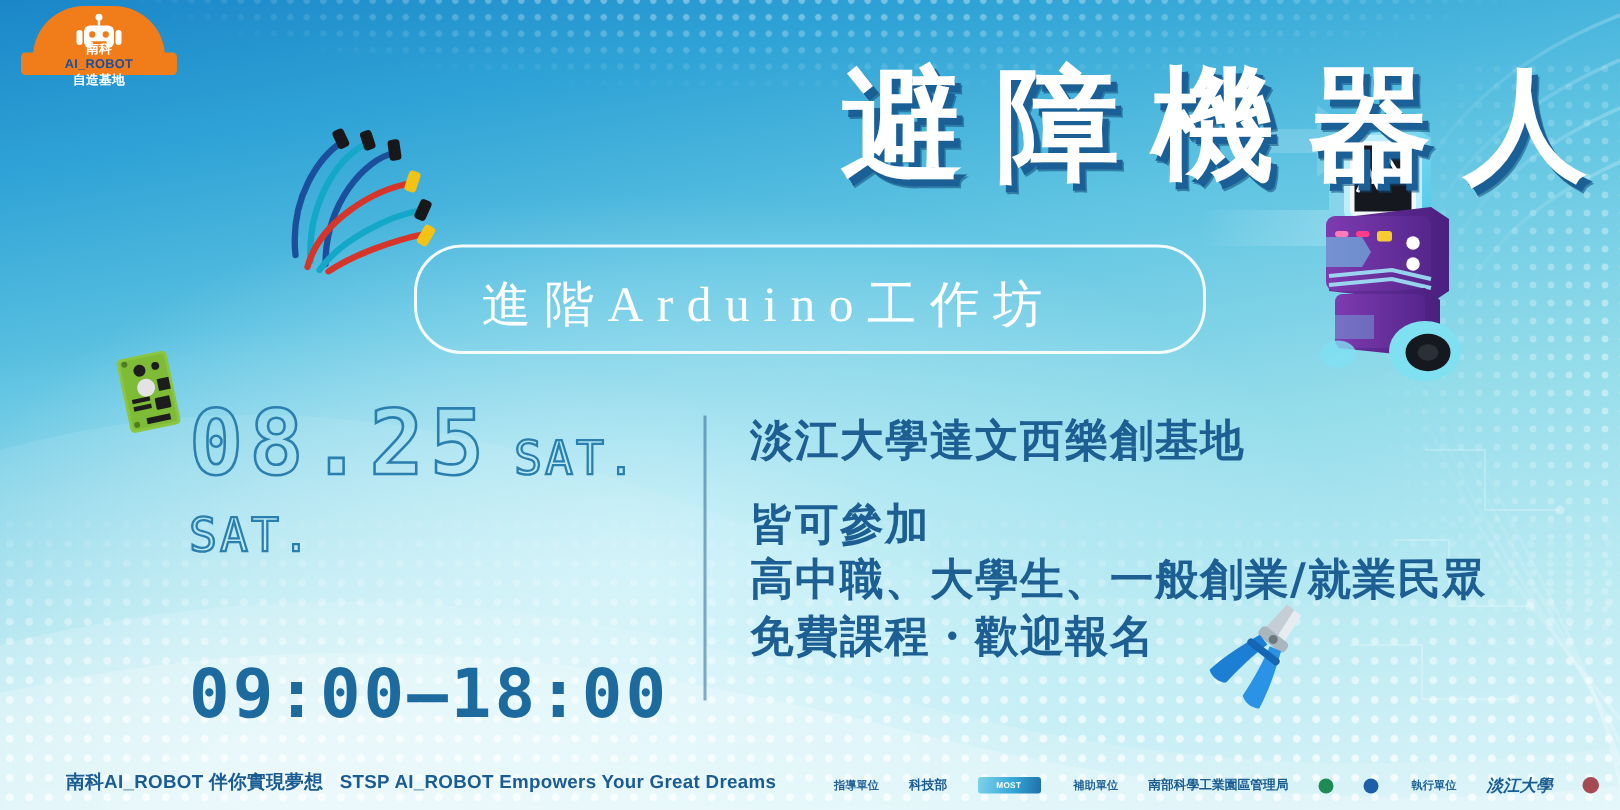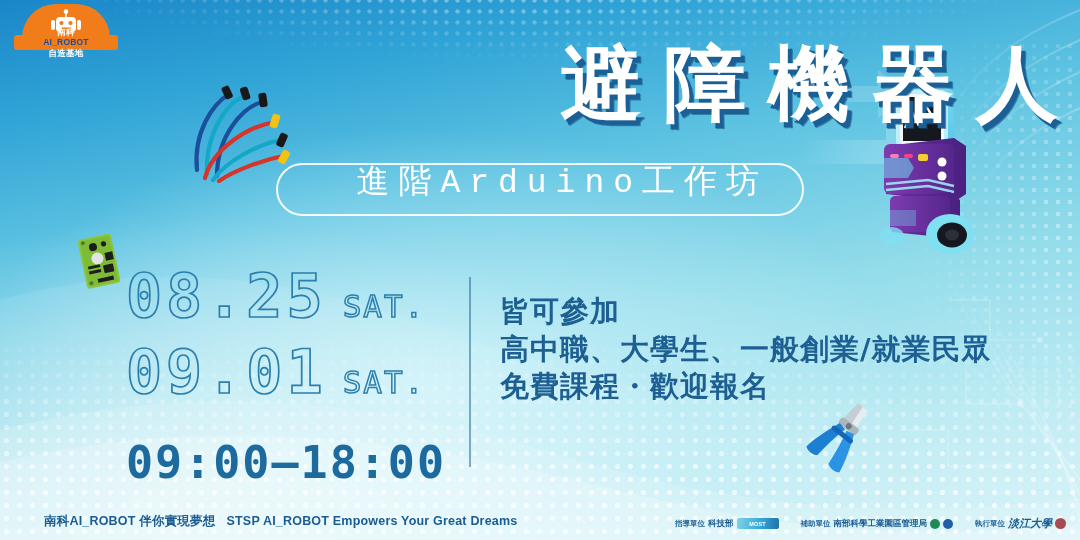--- a/index.html
+++ b/index.html
@@ -62,23 +62,23 @@
     font-size:82px;font-weight:bold;color:#ffffff;letter-spacing:22px;
     text-indent:22px;line-height:1.12;
     text-shadow:4px 5px 0 #1a5f96, 5px 6px 0 rgba(19,74,120,.55);
     font-family:"DejaVu Sans","Liberation Sans",sans-serif;
   }
   .subtitle-wrap{
     position:absolute;left:0;top:163px;width:1080px;display:flex;justify-content:center;
   }
   .subtitle{
     border:2.5px solid rgba(255,255,255,.92);border-radius:32px;
-    padding:0 34px 10px;min-width:528px;text-align:right;
+    padding:20px 34px 10px;min-width:528px;text-align:left;
     font-size:33px;color:#ffffff;letter-spacing:9px;text-indent:9px;line-height:1.18;
-    font-family:Liberation Mono, monospace;
+    font-family:Liberation Serif, serif;
   }
 
   
   .divider{position:absolute;left:469px;top:277px;width:2px;height:190px;background:rgba(31,92,140,.5);}
 
   .left-col{position:absolute;left:126px;top:266px;width:330px;}
   .date-row{display:flex;align-items:baseline;gap:16px;height:76px;}
   .date-num{
     font-size:60px;font-weight:bold;letter-spacing:4px;line-height:1;
     color:transparent;-webkit-text-stroke:1.7px #2b7fae;
@@ -108,21 +108,21 @@
     display:flex;align-items:center;
   }
   .footer-left{
     position:absolute;left:44px;top:9px;font-size:12.5px;font-weight:bold;color:#1b5c93;
     letter-spacing:.2px;white-space:nowrap;
   }
   .footer-right{
     position:absolute;right:14px;top:12px;display:flex;align-items:center;gap:22px;
     font-size:8px;color:#1b5c93;font-weight:bold;white-space:nowrap;
   }
-  .fr-item{display:flex;align-items:center;gap:3px;}
+  .fr-item{display:flex;align-items:center;gap:20px;}
   .fr-label{font-size:7.5px;opacity:.95;}
   .fr-name{font-size:8.5px;}
   .fr-logo-most{
     width:42px;height:11px;border-radius:2px;
     background:linear-gradient(100deg,#7fd3ea 0%,#35a8d8 55%,#1f6fa8 100%);
     display:flex;align-items:center;justify-content:center;
     font-size:5.5px;color:#fff;letter-spacing:.2px;
   }
   .seal{width:11px;height:11px;border-radius:50%;background:#9b2b35;opacity:.85;}
   .circ{width:10px;height:10px;border-radius:50%;}
@@ -304,27 +304,27 @@
   </div>
 
   <div class="divider"></div>
 
   <div class="left-col">
     <div class="date-row">
       <span class="date-num">08.25</span>
       <span class="date-dow">SAT.</span>
     </div>
     <div class="date-row">
-      <span class="date-num">09.01</span>
       <span class="date-dow">SAT.</span>
     </div>
     <div class="time-row">09:00—18:00</div>
   </div>
 
   <div class="right-col">
+    <div class="rc-line">淡江大學達文西樂創基地</div>
     <div class="rc-block">
       <div class="rc-line">皆可參加</div>
       <div class="rc-line">高中職、大學生、一般創業/就業民眾</div>
     </div>
     <div class="rc-block2">
       <div class="rc-line">免費課程・歡迎報名</div>
     </div>
   </div>
 
   <div class="footer">

